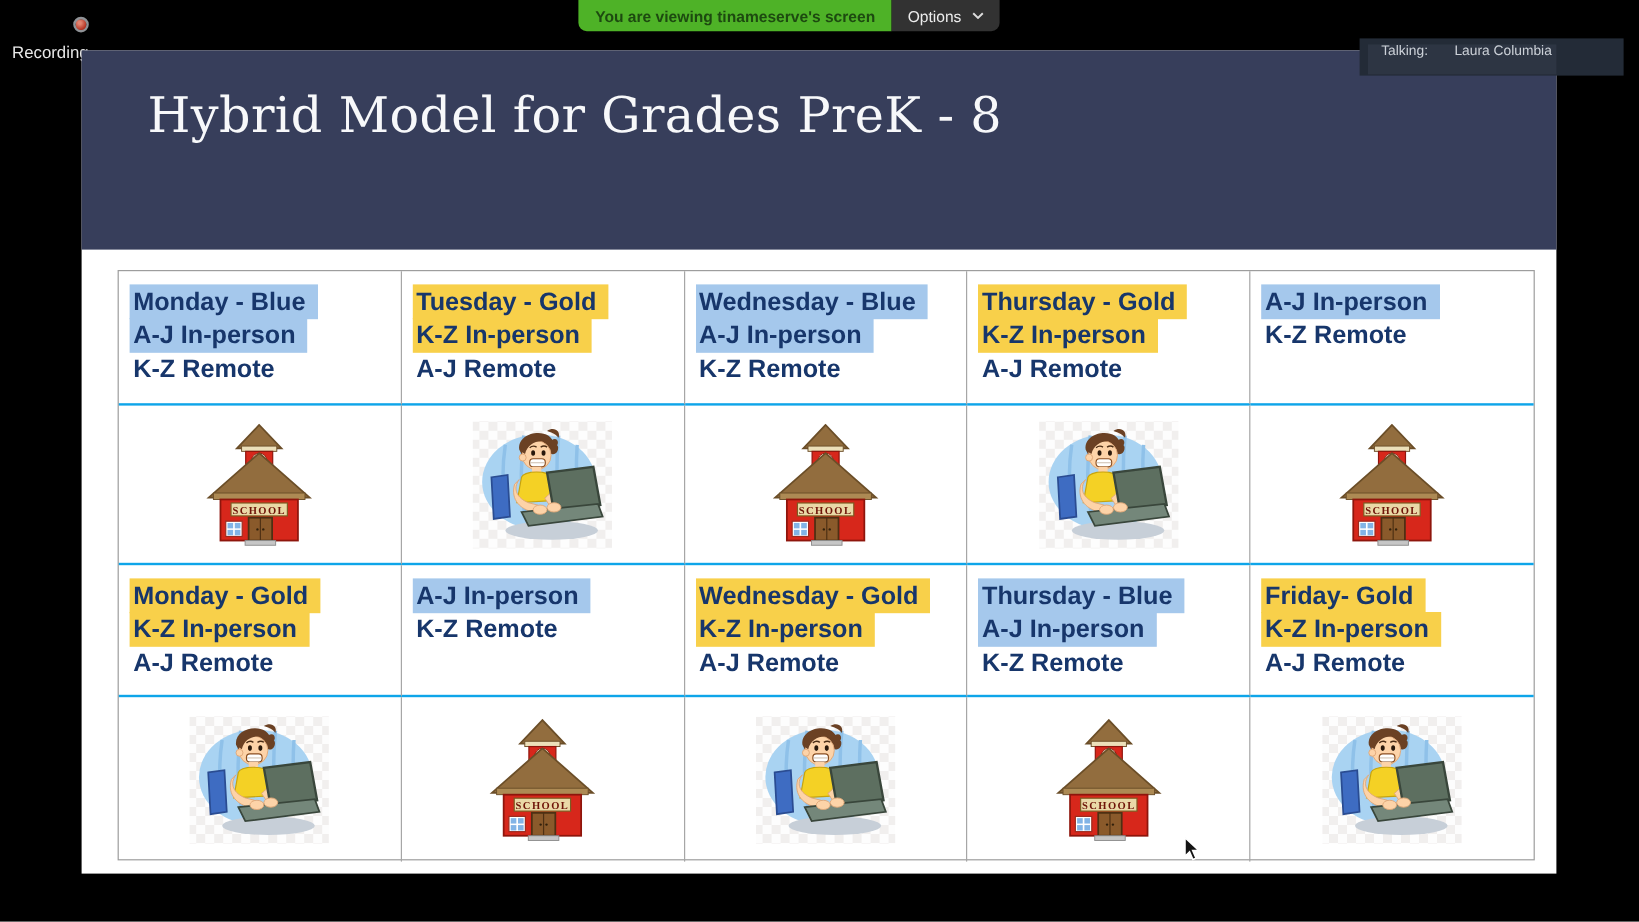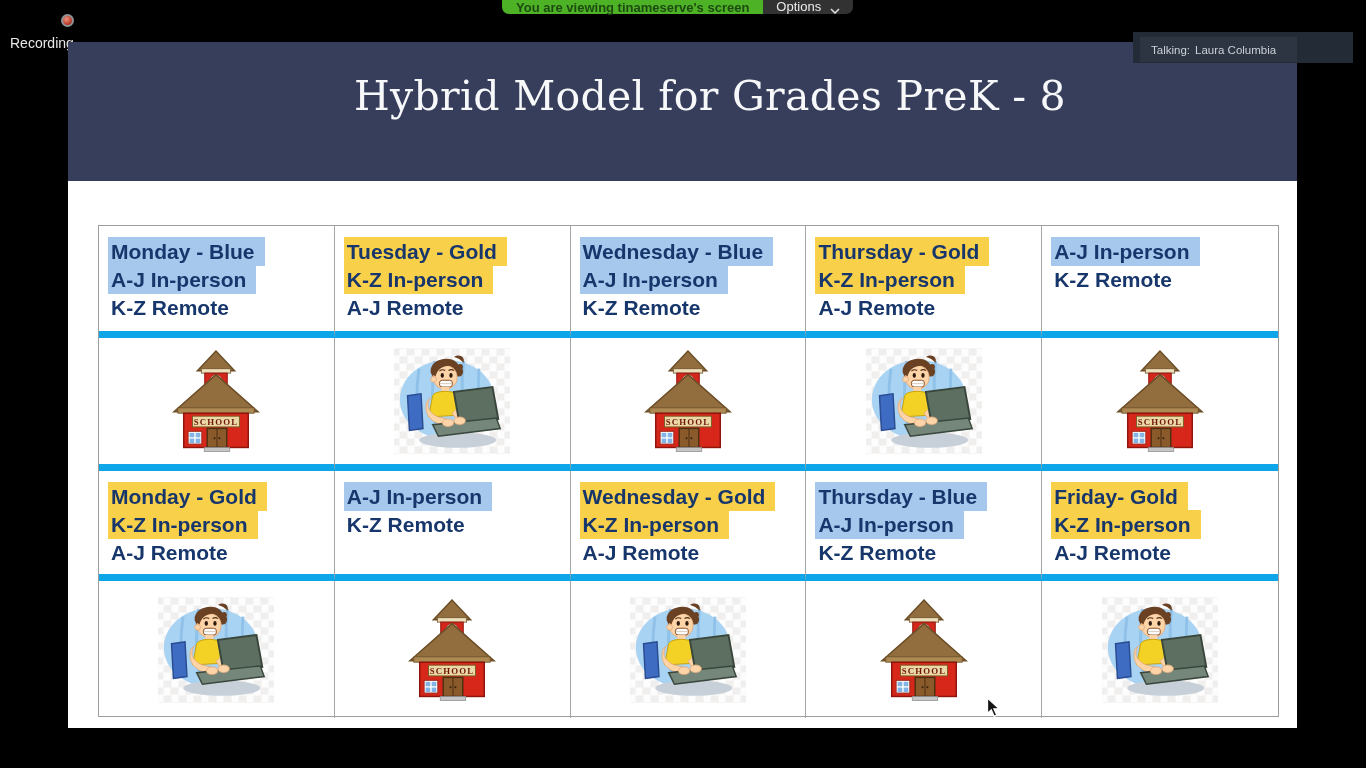--- a/index.html
+++ b/index.html
@@ -15,82 +15,82 @@
   .recording {
     position:absolute; left:10px; top:14px;
     display:flex; align-items:flex-end; gap:8px;
     color:#e8e8e8; font-size:14px;flex-direction:column;
   }
   .rec-dot {
     width:13px; height:13px; border-radius:50%;
     background:radial-gradient(circle at 38% 35%, #e2836f 15%, #b23222 70%, #7e1d12);
     border:2px solid #8f9296;
   }
-  .banner { position:absolute; left:482px; top:0; height:14px; display:flex;margin-left:20px; }
+  .banner { position:absolute; left:482px; top:0; height:26px; display:flex; }
   .banner-green {
     background:var(--banner-green,#4eb227);
     color:#1d4a10; font-weight:bold; font-size:13px;
     display:flex; align-items:center; padding:0 14px;
     border-bottom-left-radius:7px;
   }
   .banner-options {
     background:#323232; color:#ececec; font-size:13px;
-    display:flex; align-items:flex-end; gap:9px; padding:0 13px;
+    display:flex; align-items:center; gap:9px; padding:0 13px;
     border-bottom-right-radius:7px; cursor:default;
   }
   .chevron { width:10px; height:6px; display:inline-block; }
 
   .talking-panel {
     position:absolute; left:1133px; top:32px; width:220px; height:31px;
     background:#232b37; z-index:5;
   }
   .talking-inner {
     position:absolute; left:7px; top:5px; width:157px; height:25px;
     background:#2d3543; color:#ccd1d8; font-size:11.5px;
-    display:flex; align-items:center; padding-left:11px; gap:5px;
+    display:flex; align-items:flex-start; padding-left:11px; gap:22px;
     white-space:nowrap;
   }
 
   
   .slide {
     position:absolute; left:68px; top:42px; width:1229px; height:686px;
     background:#fff;
   }
   .slide-header {
-    height:139px; background:var(--header-bg,#373e5b);text-align:center;
+    height:166px; background:var(--header-bg,#373e5b);
   }
   .slide-title {
     padding:25px 0 0 55px;
     font-family:"DejaVu Serif", serif;
     font-size:41px; line-height:58px; font-weight:500;
     color:#f7f8fa; letter-spacing:0.3px;
   }
 
   
   .schedule {
     position:absolute; left:30px; top:183px; width:1181px; height:492px;
     display:grid;
     grid-template-columns:repeat(5, 1fr);
     grid-template-rows:112px 133px 110px 137px;
     border:1px solid #9d9d9d;
     background:#fff;
   }
-  .cell { border-right:1px solid #a6a6a6; border-bottom:7px solid #0ea5e9; }
+  .cell { border-right:1px solid #a6a6a6; border-bottom:2px solid #0ea5e9; }
   .cell:nth-child(5n) { border-right:none; }
   .cell:nth-child(n+16) { border-bottom:none; }
   .header-cell { padding:12px 8px 0 12px; }
   .line { line-height:28px; font-weight:bold; font-size:21px;
           color:var(--text-navy,#17366b); white-space:nowrap; }
   .line span { padding:3px 10px 3px 3px; margin-left:-3px; }
   .hl-blue { background:var(--highlight-blue,#a5c8ec); }
   .hl-gold { background:var(--highlight-gold,#f8d04a); }
   .hl-none { background:transparent;margin-top:44px; }
 
   .icon-cell { display:flex; align-items:center; justify-content:center; }
-  .icon-wrap { display:flex; align-items:center; }
+  .icon-wrap { display:flex; align-items:center; justify-content:center; }
   .checker {
     width:116px; height:106px;
     background:repeating-conic-gradient(#f1efee 0% 25%, #fdfdfd 0% 50%) 50% / 15px 15px;
   }
 
   .cursor { position:absolute; left:986px; top:697px; z-index:9; }
 </style>
 </head>
 <body>
 

